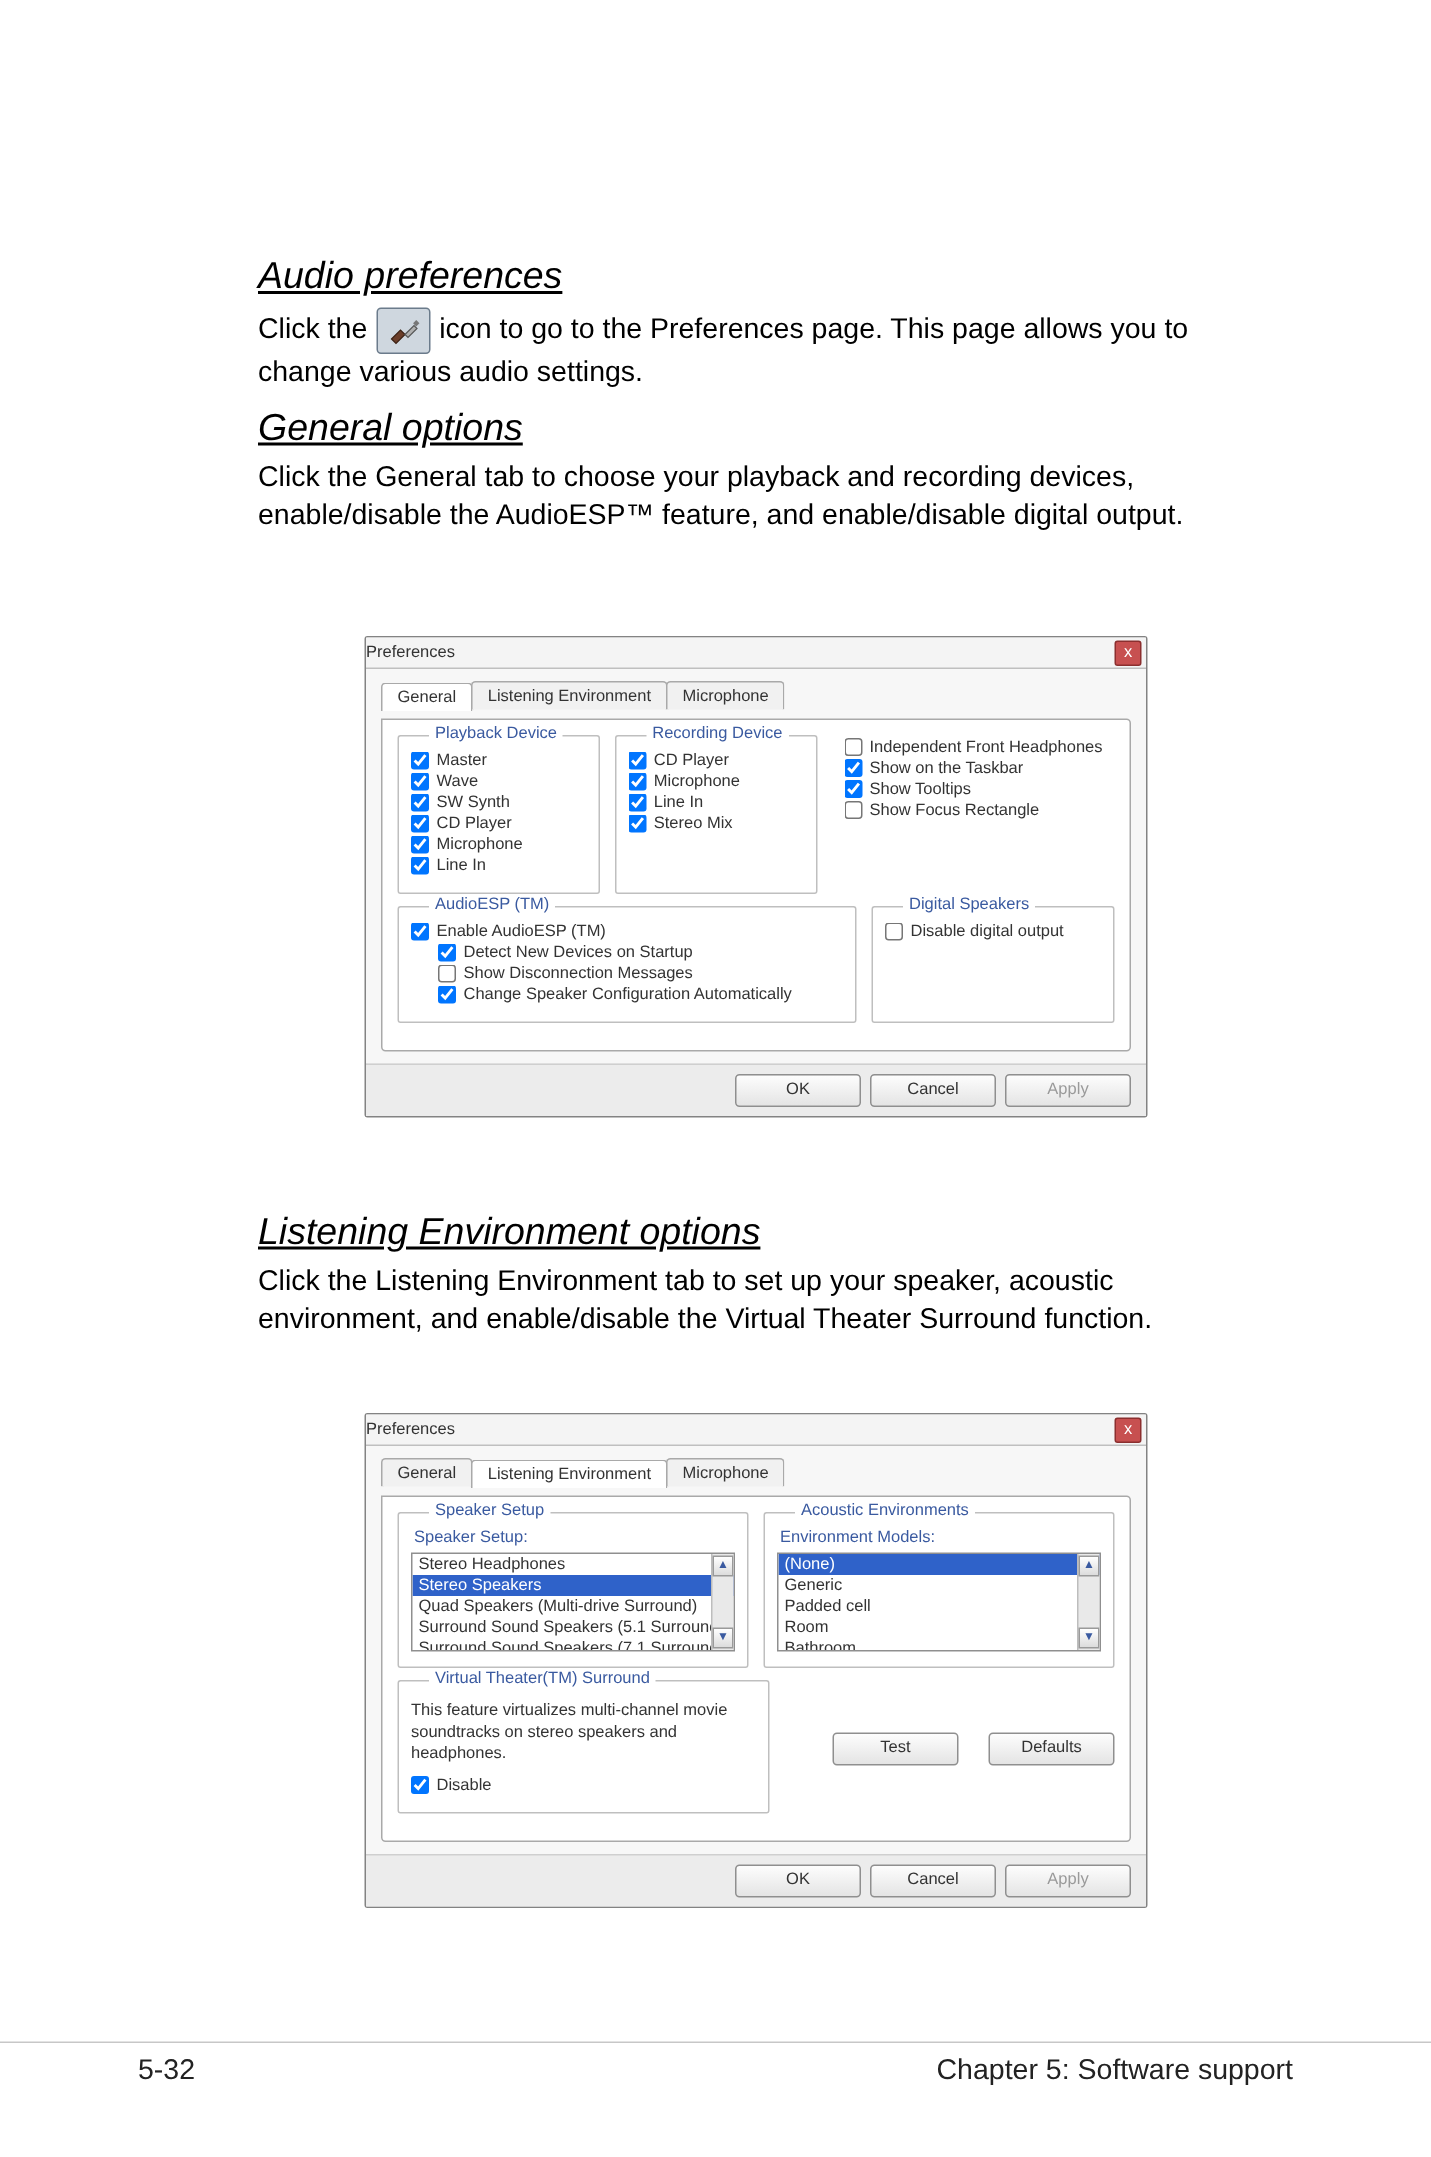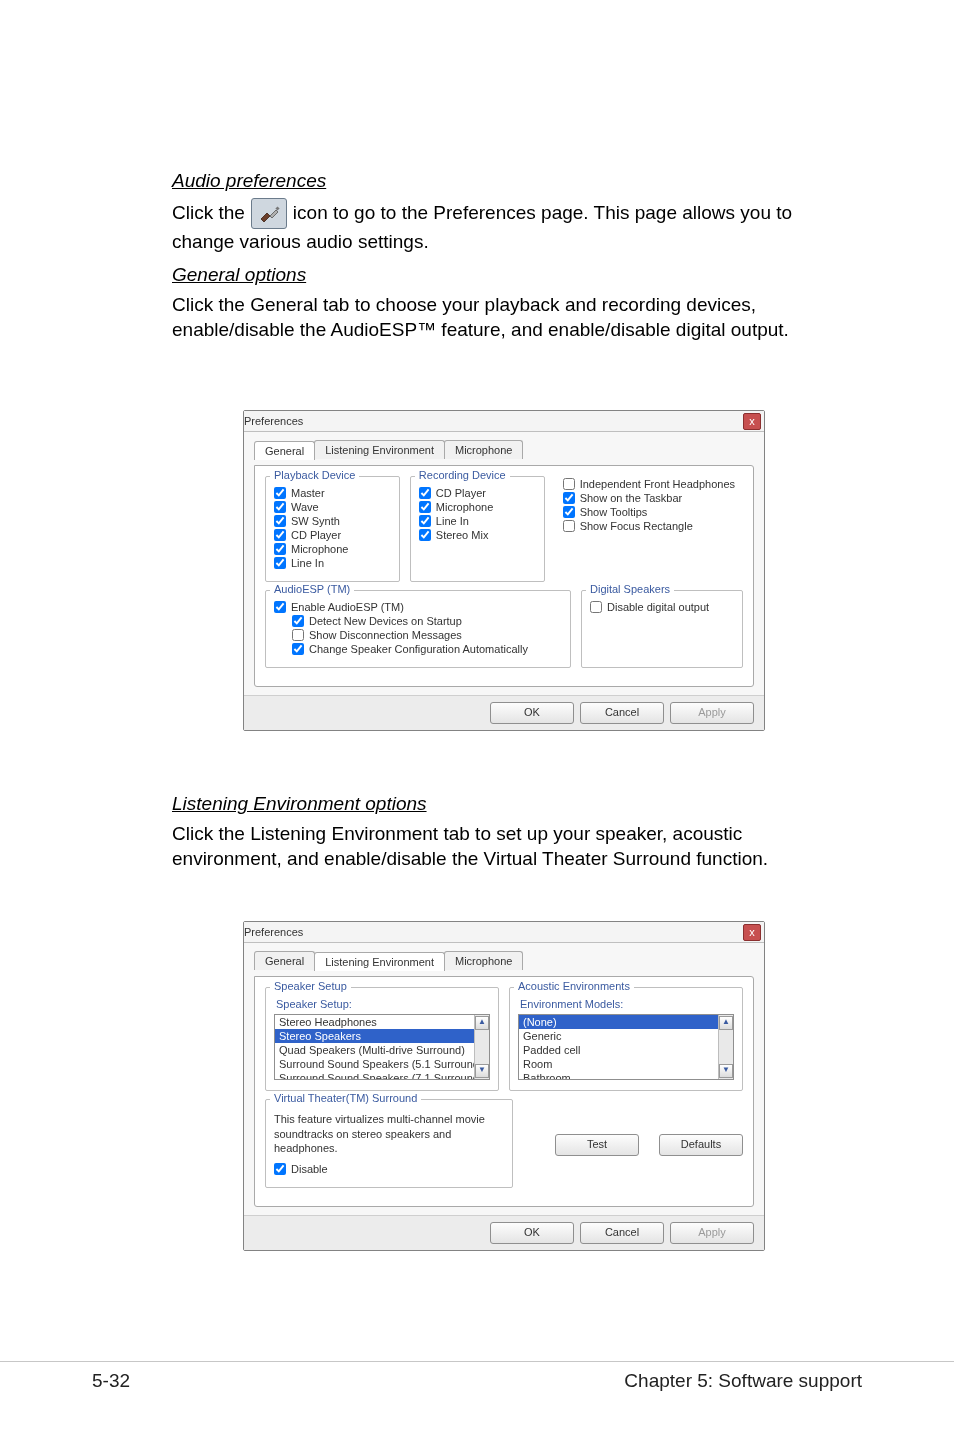--- a/index.html
+++ b/index.html
@@ -1,39 +1,39 @@
 <!DOCTYPE html>
 <html><head>
 <meta charset="utf-8">
 <style>
   html,body{margin:0;padding:0;background:#fff;-webkit-font-smoothing:antialiased}
   body{width:954px;height:1438px;font-family:Arial,Helvetica,sans-serif;color:#000;position:relative;box-sizing:border-box}
   .page{padding:170px 118px 0 172px}
-  .sect-title{font-style:italic;text-decoration:underline;font-size:19px;margin:0 0 6px 0}
+  .sect-title{font-style:italic;text-decoration:underline;font-size:25px;margin:0 0 6px 0}
   .body-text{font-size:19px;line-height:1.32;margin:0 0 10px 0}
   .inline-row{display:flex;align-items:center;flex-wrap:wrap;gap:6px;font-size:19px;line-height:1.4}
   .icon-tile{display:inline-flex;align-items:center;justify-content:center;width:34px;height:29px;background:#cfd7df;border:1px solid #6b7b8b;border-radius:3px}
   .icon-tile svg{display:block}
   .gap-med{height:46px}
 
   
   .dlg-wrap{display:flex;justify-content:center;margin:12px 0 8px 0}
   .dlg{width:520px;font-size:11px;color:#333;font-family:Tahoma,Arial,sans-serif;border:1px solid #838383;background:#ececec;border-radius:2px;box-shadow:0 0 0 1px #d4d4d4 inset}
   .dlg-title{height:20px;display:flex;align-items:center;justify-content:flex-start;position:relative;border-bottom:1px solid #bfbfbf;background:#f4f4f4}
   .dlg-title span{font-size:11px;color:#333}
   .dlg-close{position:absolute;right:3px;top:2px;width:16px;height:15px;background:#c75050;color:#fff;font-size:11px;line-height:14px;text-align:center;border-radius:2px;border:1px solid #8b2f2f}
   .dlg-body{padding:8px 10px 8px 10px;background:#f7f7f7}
   .tabs{display:flex;gap:0;margin-bottom:6px}
   .tab{padding:3px 10px;border:1px solid #a9a9a9;border-bottom:none;background:#f1f1f1;border-radius:3px 3px 0 0;margin-right:-1px;font-size:11px;color:#333}
   .tab.active{background:#ffffff;position:relative;top:1px}
   .tabpanel{border:1px solid #a9a9a9;background:#fff;border-radius:0 3px 3px 3px;padding:10px}
   .flex{display:flex;gap:10px}
   .grow{flex:1}
   .grp{border:1px solid #bfbfbf;border-radius:2px;padding:8px 8px 10px 8px;position:relative;margin-bottom:8px}
-  .grp>legend,.grp>.legend{position:absolute;top:-8px;left:4px;background:#fff;padding:0 4px;font-size:11px;color:#3a5aa0}
+  .grp>legend,.grp>.legend{position:absolute;top:-8px;left:20px;background:#fff;padding:0 4px;font-size:11px;color:#3a5aa0}
   .chk{display:flex;align-items:center;gap:5px;margin:2px 0;white-space:nowrap}
   .chk input{width:12px;height:12px;margin:0}
   .sub{margin-left:18px}
   .dlg-footer{display:flex;justify-content:flex-end;gap:6px;padding:6px 10px;background:#ececec;border-top:1px solid #cfcfcf}
   .btn{min-width:66px;height:20px;font-size:11px;border:1px solid #8f8f8f;background:linear-gradient(#fdfdfd,#e4e4e4);border-radius:3px;padding:0 8px;line-height:18px;text-align:center}
   .btn.disabled{color:#9a9a9a}
   .smlabel{font-size:11px;color:#3a5aa0;margin:2px 0 4px 2px}
   .listbox{border:1px solid #8f8f8f;background:#fff;height:64px;overflow:hidden;position:relative}
   .listbox .row{padding:1px 4px;font-size:11px;white-space:nowrap;overflow:hidden}
   .listbox .row.sel{background:#2f62c9;color:#fff}

